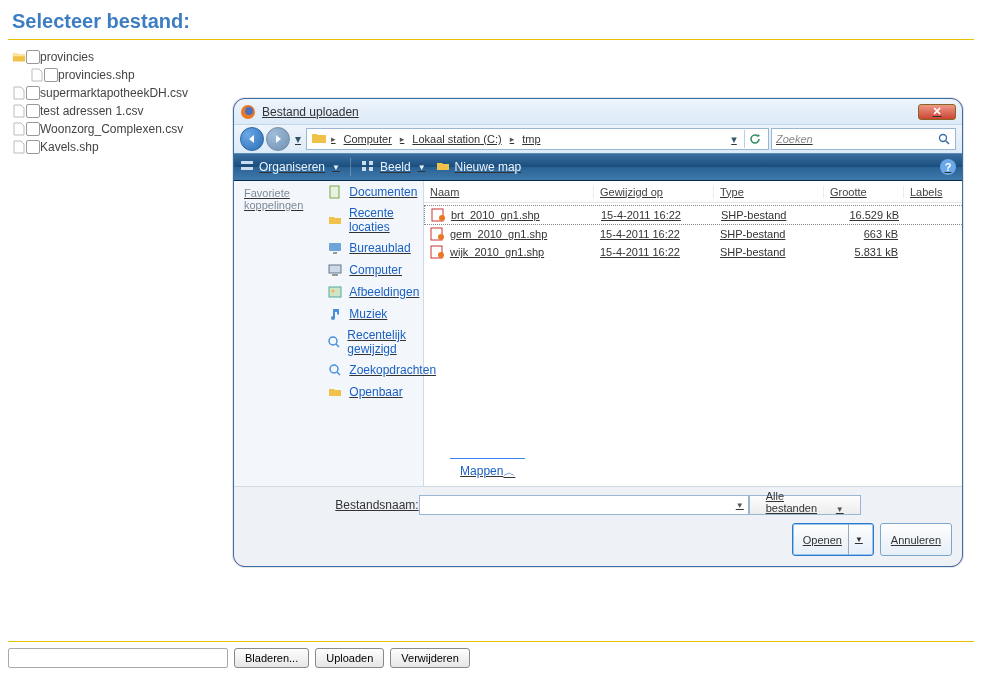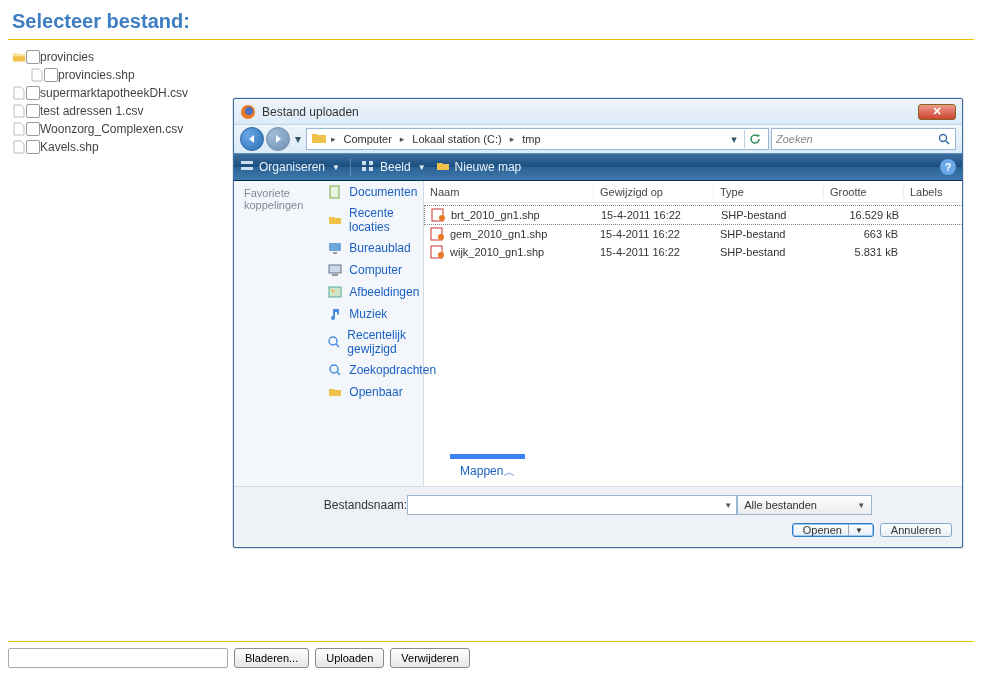--- a/index.html
+++ b/index.html
@@ -74,23 +74,24 @@
 }
 
 
 .dialog {
   position: absolute;
   top: 98px;
   left: 233px;
   width: 730px;
   background: #701a75;
   border: 1px solid #3a6ea9;
-  border-radius: 2px;
+  border-radius: 12px;
   box-shadow: 0 0 0 1px rgba(0,0,0,0.1);
   overflow: hidden;
+  text-decoration: underline;
 }
 .dlg-titlebar {
   display: flex;
   align-items: center;
   justify-content: space-between;
   height: 26px;
   padding: 0 6px;
   background: linear-gradient(#eef4fb,#dceaf8);
   border-bottom: 1px solid #c5d6e6;
 }
@@ -206,21 +207,21 @@
 .fav-list { padding: 0 10px; }
 .fav-item {
   display: flex; align-items: center; gap: 6px;
   padding: 3px 4px;
   color: #1a60c2;
   font-size: 12px;
 }
 .fav-icon { width:16px; height:16px; display:flex; align-items:center; justify-content:center; }
 .folders-toggle {
   margin-top: auto;
-  border-top: 5px solid #3b82f6;
+  border-top: 1px solid #3b82f6;
   padding: 5px 10px;
   display: flex;
   justify-content: space-between;
   color: #1a60c2;
   font-size: 12px;
 }
 
 .files-area {
   flex: 1;
   display: flex;
@@ -265,32 +266,32 @@
 .fn-label { font-size: 12px; color: #333; }
 .fn-input {
   width: 330px; height: 20px;
   border: 1px solid #9bb6d3;
   background: #fff;
   display: flex; align-items: center;
   padding: 0 4px;
 }
 .fn-drop { margin-left: auto; font-size: 8px; color: #555; }
 .ft-select {
-  width: 135px; height: 20px;
+  width: 112px; height: 20px;
   border: 1px solid #9bb6d3;
   background: linear-gradient(#fefefe,#ececec);
-  display: flex; align-items: center;
-  padding: 0 6px;
+  display: flex; align-items: flex-end;
+  padding: 0 16px;
   font-size: 11px;
 }
 .btn-row {
   display: flex; justify-content: flex-end; gap: 6px; margin-top: 8px;
 }
 .vbtn {
-  height: 14px;
+  height: 33px;
   border: 1px solid #7da6c9;
   background: linear-gradient(#fefefe,#e6eef7);
   border-radius: 3px;
   padding: 0 10px;
   font-size: 11px;
   display: flex; align-items: center; gap: 4px;
 }
 .vbtn.primary { border-color:#2a7acc; box-shadow: 0 0 0 1px #9cc5f0 inset; }
 .vbtn .sbtn-sep { width:1px; height:100%; background:#9ab; margin:0 2px; }
 </style>

